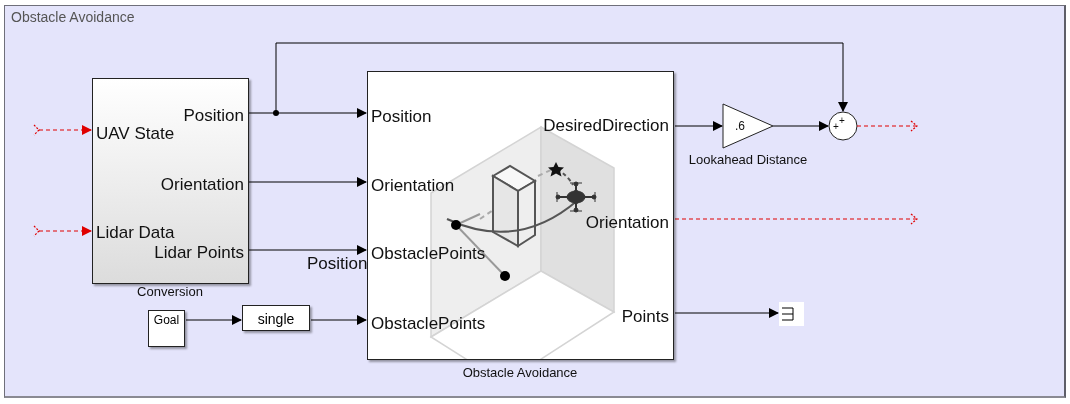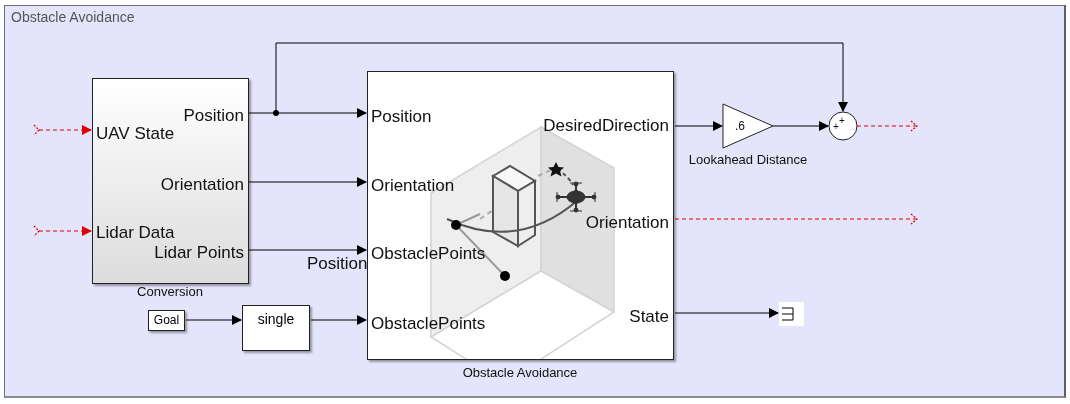--- a/index.html
+++ b/index.html
@@ -11,22 +11,22 @@
     box-sizing: border-box;
   }
   .area-title { position: absolute; left: 6px; top: 3px; font-size: 14px; color: #555; }
   svg.canvas { position: absolute; left: 0; top: 0; }
   .lbl { position: absolute; font-size: 17px; color: #111; white-space: nowrap; line-height: 1; }
   .lbl.r { text-align: right; }
   .blk-name { position: absolute; font-size: 13px; color: #111; white-space: nowrap; transform: translateX(-50%); line-height: 1; }
   .block { position: absolute; box-sizing: border-box; border: 1px solid #222; box-shadow: 2px 2px 2px rgba(0,0,0,0.35); }
   .conv { left: 92px; top: 78px; width: 157px; height: 206px; background: linear-gradient(#ffffff, #dcdcdc); }
   .oa { left: 367px; top: 71px; width: 307px; height: 289px; background: #ffffff; }
-  .goal { left: 148px; top: 310px; width: 37px; height: 21px; background: #fff; font-size: 12px; text-align: center; line-height: 19px; }
-  .single { left: 242px; top: 305px; width: 68px; height: 46px; background: #fff; font-size: 14px; text-align: center; line-height: 26px; }
+  .goal { left: 148px; top: 310px; width: 37px; height: 37px; background: #fff; font-size: 12px; text-align: center; line-height: 19px; }
+  .single { left: 242px; top: 305px; width: 68px; height: 26px; background: #fff; font-size: 14px; text-align: center; line-height: 26px; }
   .term { position: absolute; left: 779px; top: 302px; width: 25px; height: 24px; background: #fff; }
 </style>
 </head>
 <body>
 
 <div class="area">
   <div class="area-title">Obstacle Avoidance</div>
 </div>
 
 <svg class="canvas" width="1070" height="404">
@@ -126,21 +126,21 @@
       <line x1="227" y1="120" x2="227" y2="130" stroke-width="1"></line>
     </g>
   </svg>
 </div>
 <div class="lbl" style="left:371px; top:108px;">Position</div>
 <div class="lbl" style="left:371px; top:177px;">Orientation</div>
 <div class="lbl" style="left:371px; top:245px;">ObstaclePoints</div>
 <div class="lbl" style="left:371px; top:315px;">ObstaclePoints</div>
 <div class="lbl r" style="right:401px; top:117px;">DesiredDirection</div>
 <div class="lbl r" style="right:401px; top:214px;">Orientation</div>
-<div class="lbl r" style="right:401px; top:308px;">State</div>
+<div class="lbl r" style="right:401px; top:308px;">Points</div>
 <div class="blk-name" style="left:520px; top:366px;">Obstacle Avoidance</div>
 
 <div class="block goal">Goal</div>
 <div class="block single">single</div>
 
 <div class="lbl" style="left:735px; top:120px; font-size:12px;">.6</div>
 <div class="blk-name" style="left:748px; top:153px;">Lookahead Distance</div>
 
 <div class="lbl" style="left:833px; top:122px; font-size:10px;">+</div>
 <div class="lbl" style="left:839px; top:116px; font-size:10px;">+</div>

